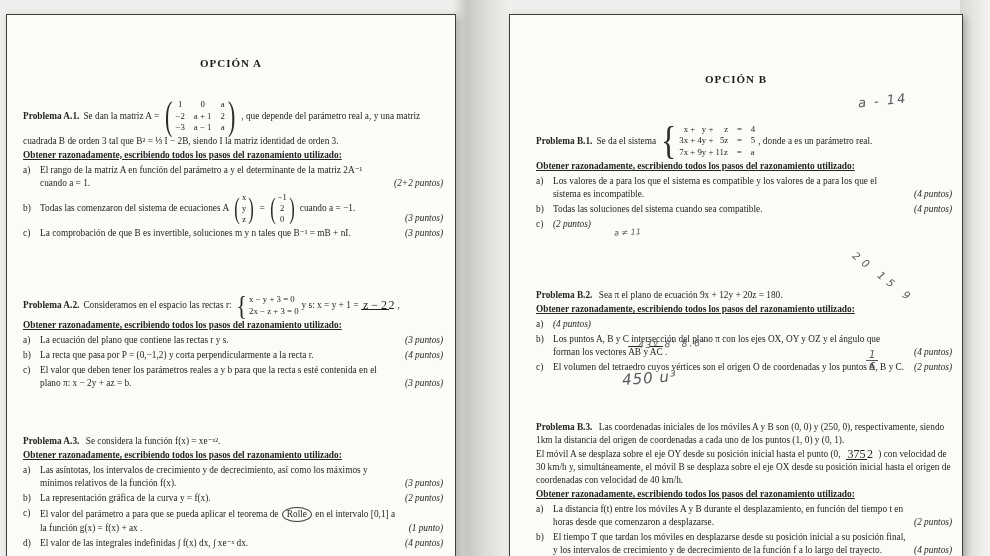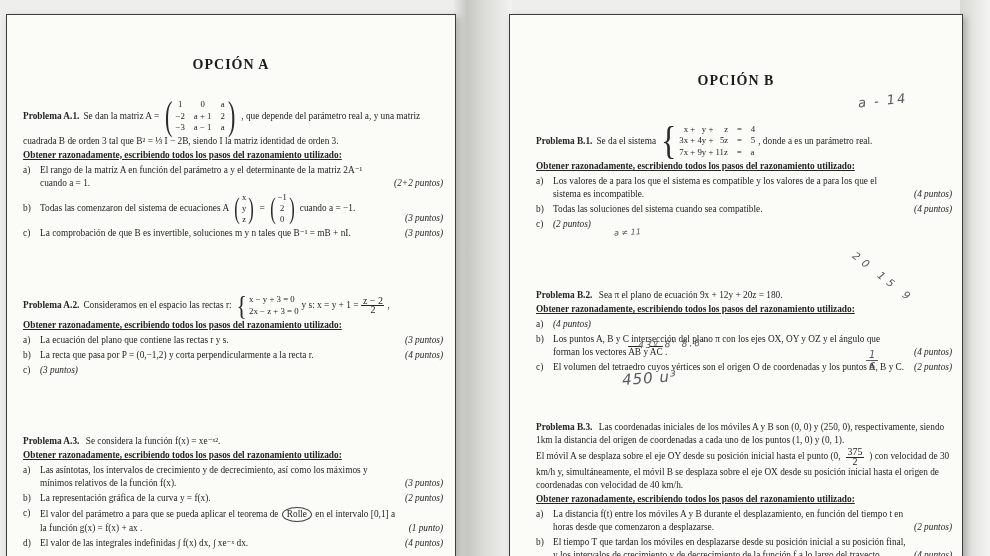--- a/index.html
+++ b/index.html
@@ -22,40 +22,40 @@
     position:absolute;top:14px;height:542px;background:#fbfbf8;
     border:1.5px solid #3c3c3a;overflow:hidden;
     box-shadow:3px 3px 7px rgba(70,70,66,.35);
   }
   .page-left{left:6px;width:448px;}
   .page-right{left:509px;width:452px;}
   .block{position:absolute;left:16px;right:12px;font-size:9.3px;line-height:13px;}
   .page-right .block{left:26px;right:10px;}
   .heading{
     position:absolute;left:0;right:0;text-align:center;
-    font-weight:bold;font-size:14px;letter-spacing:1px;color:#1c1c1c;
+    font-weight:bold;font-size:11px;letter-spacing:1px;color:#1c1c1c;
   }
   .lead{font-weight:bold;margin-right:4px;white-space:nowrap;}
   .obtener{font-weight:bold;margin-top:1px;text-decoration:underline;}
   .tline{margin-top:1px;}
   .title-row{display:flex;align-items:center;white-space:nowrap;}
   .item{display:flex;margin-top:2px;}
   .ilab{flex:0 0 17px;align-self:flex-start;}
   .itext{flex:1;padding-right:8px;}
   .ipts{flex:none;align-self:flex-end;font-style:italic;white-space:nowrap;}
   .mtx{display:inline-flex;align-items:center;margin:0 3px;}
   .paren{display:inline-block;font-size:40px;line-height:.85;font-weight:300;transform:scaleX(.55);color:#2a2a2a;}
   .paren.small{font-size:30px;}
   .mgrid{display:inline-grid;grid-template-columns:auto auto auto;column-gap:9px;row-gap:0;text-align:center;font-size:8.8px;line-height:11.5px;}
   .vgrid{display:inline-grid;grid-template-columns:auto;text-align:center;font-size:8.6px;line-height:11px;}
   .sysgrp{display:inline-flex;align-items:center;margin:0 3px;}
   .brace{display:inline-block;font-size:28px;line-height:.9;transform:scaleX(.8);color:#2a2a2a;}
   .brace.big{font-size:40px;}
   .syslines{display:inline-flex;flex-direction:column;font-size:8.8px;line-height:11.5px;white-space:pre;margin-left:1px;}
-  .frac{display:inline-flex;flex-direction:column;text-align:center;vertical-align:middle;font-size:10px;line-height:8.5px;margin:0 3px;}
+  .frac{display:inline-flex;flex-direction:row;vertical-align:middle;font-size:12px;line-height:8.5px;margin:0 3px;}
   .frac .fn{border-bottom:.9px solid #222;padding:0 1.5px;display:block;}
   .frac .fd{display:block;}
   .circled{display:inline-block;border:1.1px solid #3c3c3c;border-radius:50%;padding:0 4px;margin:0 1px;}
   .hand-ul{border-bottom:1px solid #333;}
   .ovl{text-decoration:overline;}
   .hw{
     position:absolute;font-family:"DejaVu Sans",sans-serif;font-style:italic;
     color:#43434a;opacity:.88;white-space:nowrap;
   }
   .hw-top{font-size:13px;transform:rotate(-6deg);letter-spacing:2px;}
@@ -162,20 +162,21 @@
         <span class="itext">La ecuación del plano que contiene las rectas r y s.</span>
         <span class="ipts">(3 puntos)</span>
       </div>
       <div class="item">
         <span class="ilab">b)</span>
         <span class="itext">La recta que pasa por P = (0,−1,2) y corta perpendicularmente a la recta r.</span>
         <span class="ipts">(4 puntos)</span>
       </div>
       <div class="item">
         <span class="ilab">c)</span>
+        <span class="itext">El valor que deben tener los parámetros reales a  y  b para que la recta s esté contenida en el plano π: x − 2y + az = b.</span>
         <span class="ipts">(3 puntos)</span>
       </div>
     </section>
 
     <section class="block" style="top:420px;">
       <div>
         <span class="lead">Problema A.3.</span>
         <span>Se considera la función f(x) = xe⁻ˣ².</span>
       </div>
       <div class="obtener">Obtener razonadamente, escribiendo todos los pasos del razonamiento utilizado:</div>

